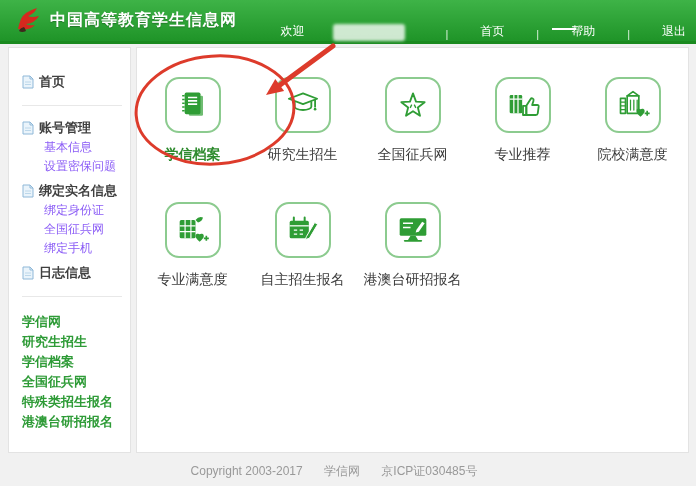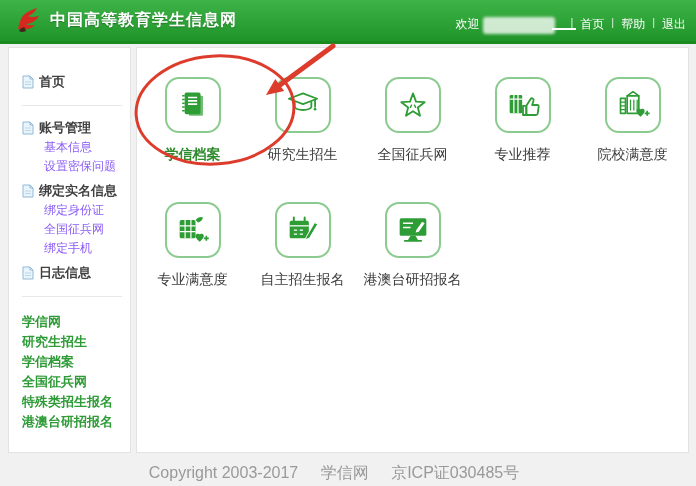--- a/index.html
+++ b/index.html
@@ -17,22 +17,22 @@
     background:linear-gradient(#3eb347,#1f9428);
     border-bottom:3px solid #1a8a1f;
     display:flex; align-items:center;
   }
   .logo { margin-left:14px; width:28px; height:28px; flex:0 0 auto; }
   .header-title {
     color:#fff; font-size:16px; font-weight:bold; margin-left:8px;
     letter-spacing:1px; text-shadow:0 1px 1px rgba(0,0,0,.25);
   }
   .header-right {
-    position:absolute; right:10px; top:16px; height:36px;
-    display:flex; align-items:flex-start; color:#fff; font-size:12px;
+    position:absolute; right:10px; top:4px; height:36px;
+    display:flex; align-items:flex-end; color:#fff; font-size:12px;gap:25px;
   }
   .welcome { margin-right:4px; }
   .username-blur {
     width:72px; height:17px; border-radius:3px; margin-right:8px;
     background:rgba(255,255,255,.78); filter:blur(1.5px);
     position:relative; top:1px;
   }
   .username-underline {
     position:absolute; right:120px; top:28px; width:24px; height:2px; background:#fff;
   }
@@ -68,21 +68,21 @@
   }
   .tile-label { margin-top:13px; font-size:14px; color:#3c3c3c; white-space:nowrap; }
   .tile-label.hl { color:#2e8b2e; font-weight:bold; }
 
   
   .annotation { position:absolute; left:0; top:0; width:696px; height:486px; pointer-events:none; z-index:10; }
 
   
   .footer {
     position:absolute; left:0; top:463px; width:668px; text-align:center;
-    font-size:16px; color:#999;
+    font-size:12px; color:#999;
   }
   .footer span { margin:0 9px; }
 </style>
 </head>
 <body>
 
 <div class="header">
   <svg class="logo" viewBox="0 0 28 28">
     <path d="M4 22 q11 2 17 -4 q-7 1 -9 -1 q9 -1 13 -8 q-8 2 -11 0 q6 -2 9 -8 q-13 4 -16 11 q-2 5 -3 10 z" fill="#d6281e"></path>
     <path d="M10 20 q-4 1 -5 4 q3 2 7 0 q-1 -3 -2 -4 z" fill="#40281c"></path>

